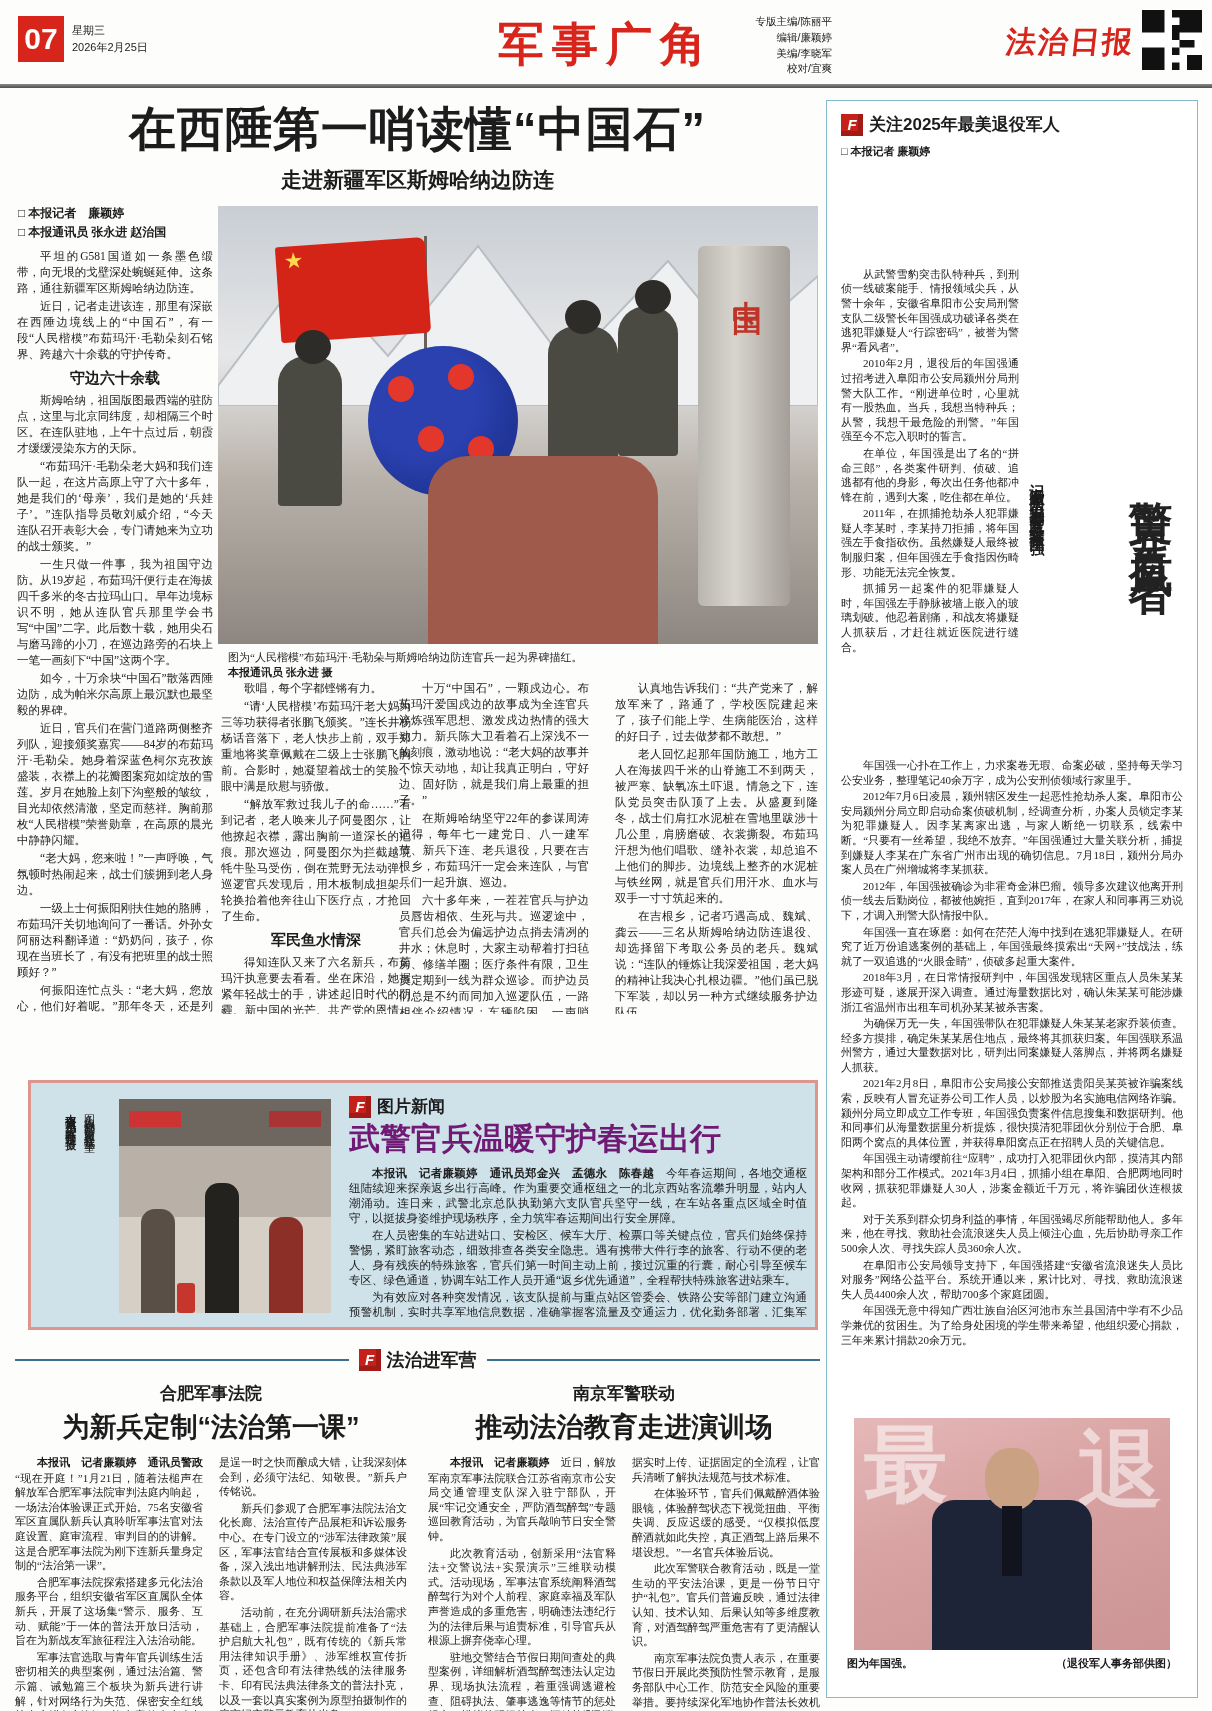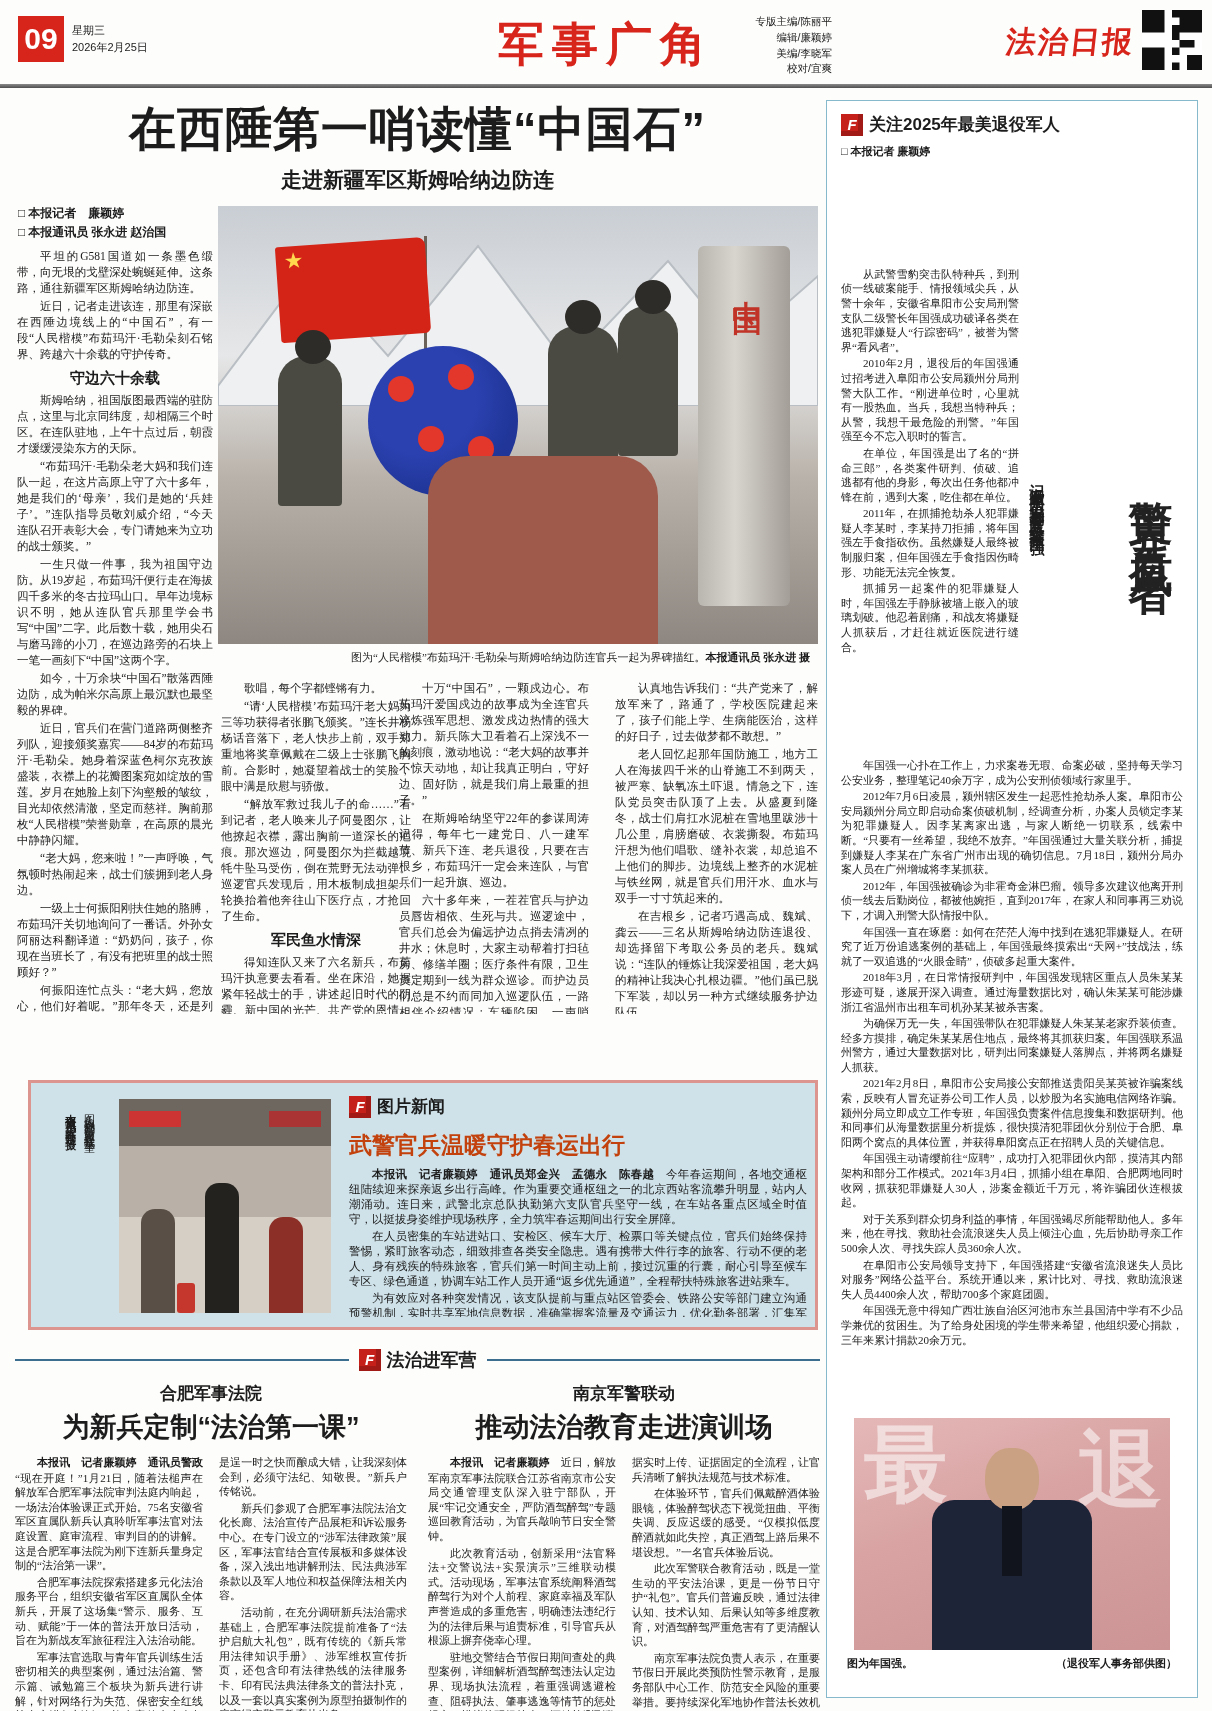--- a/index.html
+++ b/index.html
@@ -27,21 +27,21 @@
         font-weight:bold;font-size:21px;}
   .byline{left:18px;top:204px;width:196px;font-size:12px;line-height:1.6;font-weight:bold;}
   .col{font-size:11.5px;line-height:16px;overflow:hidden;}
   .col h4{margin:8px 0 6px 0;text-align:center;font-family:"Liberation Sans",sans-serif;
           font-size:15px;font-weight:bold;text-indent:0;}
   .c1{left:17px;top:248px;width:196px;height:764px;}
   .c2{left:221px;top:680px;width:190px;height:334px;}
   .c3{left:399px;top:680px;width:190px;height:334px;}
   .c4{left:615px;top:680px;width:203px;height:334px;}
   .mainphoto{left:218px;top:206px;width:600px;height:438px;background:linear-gradient(180deg,#c9ced4 0%,#e6e7e8 34%,#b9b2aa 62%,#8e8781 100%);overflow:hidden;}
-  .caprow{left:228px;top:650px;width:582px;display:flex;justify-content:flex-end;font-size:11px;}
+  .caprow{left:228px;top:650px;width:582px;display:flex;justify-content:flex-start;font-size:11px;flex-direction:column;}
   .caprow .credit{font-weight:bold;white-space:nowrap;}
   
   .flag{position:absolute;left:60px;top:36px;width:150px;height:96px;background:#d42417;
         transform:rotate(-4deg);border-radius:3px 8px 6px 3px;}
   .flag:after{content:"★";color:#ffd84d;font-size:22px;position:absolute;left:8px;top:2px;}
   .pole{position:absolute;left:206px;top:30px;width:3px;height:150px;background:#6b625a;}
   .pillar{position:absolute;right:28px;top:40px;width:92px;height:360px;background:linear-gradient(90deg,#b9b5af,#d8d5cf 40%,#a39e97);border-radius:6px;}
   .pillar span{writing-mode:vertical-rl;color:#c03326;font-weight:bold;font-size:30px;
                font-family:"Liberation Sans",sans-serif;position:absolute;left:28px;top:30px;letter-spacing:8px;}
   .soldier{position:absolute;width:70px;height:150px;background:#4a4a42;border-radius:28px 28px 4px 4px;}
@@ -79,41 +79,41 @@
   .pnbox{left:28px;top:1080px;width:790px;height:250px;background:#cfe2e9;border:3px solid #dc968f;
          box-sizing:border-box;}
   .pn-vcap{position:absolute;left:30px;top:22px;height:206px;writing-mode:vertical-rl;
            font-size:11px;letter-spacing:2px;line-height:1.7;}
   .pn-vcap .credit{font-weight:bold;}
   .pn-photo{position:absolute;left:88px;top:16px;width:212px;height:214px;
             background:linear-gradient(180deg,#6e675f 0 22%,#b9b1a7 22% 55%,#d6cfc6 55% 100%);overflow:hidden;}
   .pn-photo .sign{position:absolute;background:#c33;width:52px;height:16px;top:12px;}
   .pn-photo .fig{position:absolute;bottom:0;width:34px;height:104px;border-radius:14px 14px 0 0;}
   .pn-content{position:absolute;left:318px;top:12px;width:458px;overflow:hidden;height:222px;}
-  .pn-head{font-family:"Liberation Sans",sans-serif;font-weight:bold;font-size:23px;margin:12px 0 6px 0;color:#c2410c;}
+  .pn-head{font-family:"Liberation Sans",sans-serif;font-weight:bold;font-size:31px;margin:0 0 6px 0;color:#701a75;}
   .pn-text{font-size:11.5px;line-height:15px;}
   .pn-text b{font-family:"Liberation Sans",sans-serif;}
   
   .banner{left:15px;top:1348px;width:805px;display:flex;align-items:center;gap:10px;}
   .banner .line{flex:1;height:2px;background:#3c6e8f;}
   .banner .btxt{display:flex;align-items:center;gap:6px;font-family:"Liberation Sans",sans-serif;
                 font-weight:bold;font-size:18px;}
   .botart{top:1382px;width:392px;}
   .ba-left{left:15px;} .ba-right{left:428px;}
   .kicker{text-align:center;font-family:"Liberation Sans",sans-serif;font-weight:bold;font-size:17px;}
   .bhead{text-align:center;font-family:"Liberation Sans",sans-serif;font-weight:bold;font-size:27px;margin:4px 0 10px 0;}
   .babody{column-count:2;column-gap:16px;font-size:11px;line-height:14.6px;height:276px;overflow:hidden;}
   .babody b{font-family:Liberation Mono, monospace;}
 </style>
 </head>
 <body>
 
 <div class="page">
 
-  <div class="abs pagenum">09</div>
+  <div class="abs pagenum">07</div>
   <div class="abs dateblock">
     <div>星期三</div>
     <div>2026年2月25日</div>
   </div>
   <div class="abs secttitle">军事广角</div>
   <div class="abs staff">
     <div>专版主编/陈丽平</div>
     <div>编辑/廉颖婷</div>
     <div>美编/李晓军</div>
     <div>校对/宜爽</div>

